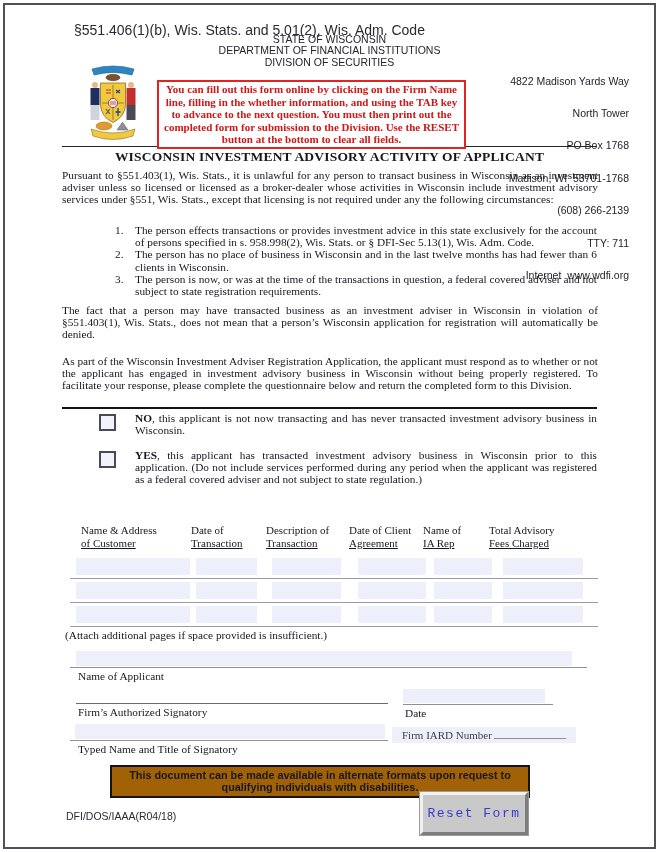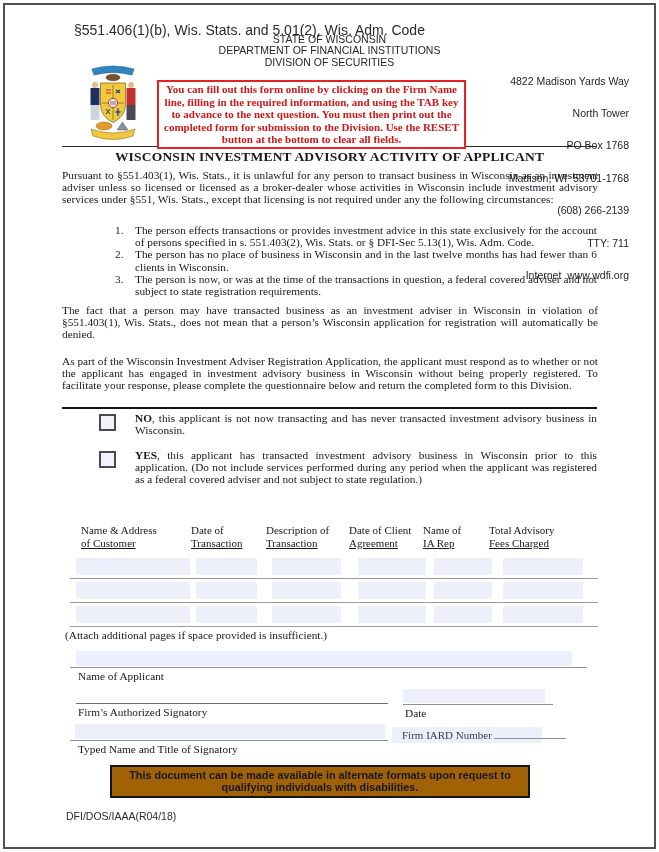--- a/index.html
+++ b/index.html
@@ -72,21 +72,21 @@
   #f-sig-line{left:76px;top:703px;width:312px;border-top:1px solid #6a6a74;}
   #f-sig-label{left:78px;top:706px;}
   #f-date-band{left:403px;top:689px;width:142px;height:14px;}
   #f-date-line{left:403px;top:704px;width:150px;}
   #f-date-label{left:405px;top:707px;}
 
   #f-typed-band{left:75px;top:724px;width:310px;height:15px;}
   #f-typed-line{left:70px;top:740px;width:318px;}
   #f-typed-label{left:78px;top:743px;}
 
-  #f-iard-band{position:absolute;left:392px;top:727px;width:150px;height:16px;
+  #f-iard-band{position:absolute;left:392px;top:727px;width:184px;height:16px;
         background:#edeffa;font-size:11px;line-height:16px;color:#3c3c4c;
         padding-left:10px;box-sizing:border-box;cursor:text;white-space:nowrap;}
   .iard-blank{display:inline-block;width:72px;height:11px;border-bottom:1px solid #8f8f9c;
         margin-left:2px;}
 
   .notice{position:absolute;left:110px;top:765px;width:404px;border:2px solid #141414;
         background:#a16207;font-family:"Liberation Sans",sans-serif;font-weight:bold;
         font-size:10.8px;line-height:12.4px;text-align:center;padding:2px 6px;z-index:1;}
   .doc-code{position:absolute;left:66px;top:810px;font-family:"Liberation Sans",sans-serif;
         font-size:10.5px;color:#2a2a32;}
@@ -135,31 +135,31 @@
     <path d="M29 26 l4 3 M33 26 l-4 3" stroke="#1e3f8f" stroke-width="1.2"></path>
     <path d="M19 45 l4 5 M23 45 l-4 5" stroke="#555" stroke-width="1.2"></path>
     <path d="M31 44 v8 M28.5 48 h5" stroke="#1e3f8f" stroke-width="1.3"></path>
     <circle cx="26" cy="39" r="4.6" fill="#e8eaf2" stroke="#8a2a2a" stroke-width="0.8"></circle>
     <path d="M23 38 h6 M23 40 h6" stroke="#b33" stroke-width="0.8"></path>
     <ellipse cx="17" cy="62" rx="8" ry="4" fill="#e09a2d" stroke="#9a6a12" stroke-width="0.5"></ellipse>
     <path d="M30 66 l5.5 -8 l5.5 8 Z" fill="#8a8f98" stroke="#5c616a" stroke-width="0.5"></path>
     <path d="M4 65 Q26 73 48 65 L46 72 Q26 79 6 72 Z" fill="#f0c93f" stroke="#8a6d1f" stroke-width="0.6"></path>
   </svg>
 
-  <div class="redbox">You can fill out this form online by clicking on the Firm Name line, filling in the required information, and using the TAB key to advance to the next question.  You must then print out the completed form for submission to the Division.  Use the RESET button at the bottom to clear all fields.</div>
+  <div class="redbox">You can fill out this form online by clicking on the Firm Name line, filling in the whether information, and using the TAB key to advance to the next question.  You must then print out the completed form for submission to the Division.  Use the RESET button at the bottom to clear all fields.</div>
 
   <div class="hr-title"></div>
   <div class="title">WISCONSIN INVESTMENT ADVISORY ACTIVITY OF APPLICANT</div>
 
   <div class="para" id="intro">Pursuant to §551.403(1), Wis. Stats., it is unlawful for any person to transact business in Wisconsin as an investment adviser unless so licensed or licensed as a broker-dealer whose activities in Wisconsin include investment advisory services under §551, Wis. Stats., except that licensing is not required under any the following circumstances:</div>
 
   <div class="olist">
     <div class="item">
       <span class="num">1.</span>
-      <span>The person effects transactions or provides investment advice in this state exclusively for the account of persons specified in s. 551.403(2), Wis. Stats. or § DFI-Sec 5.13(1), Wis. Adm. Code.</span>
+      <span>The person effects transactions or provides investment advice in this state exclusively for the account of persons specified in s. 958.998(2), Wis. Stats. or § DFI-Sec 5.13(1), Wis. Adm. Code.</span>
     </div>
     <div class="item">
       <span class="num">2.</span>
       <span>The person has no place of business in Wisconsin and in the last twelve months has had fewer than 6 clients in Wisconsin.</span>
     </div>
     <div class="item">
       <span class="num">3.</span>
       <span>The person is now, or was at the time of the transactions in question, a federal covered adviser and not subject to state registration requirements.</span>
     </div>
   </div>
@@ -248,13 +248,14 @@
   <div class="band" id="f-typed-band"></div>
   <div class="uline" id="f-typed-line"></div>
   <div class="flabel" id="f-typed-label">Typed Name and Title of Signatory</div>
 
   <div id="f-iard-band">
     <span>Firm IARD Number</span><span class="iard-blank"></span>
   </div>
 
   <div class="notice">This document can be made available in alternate formats upon request to qualifying individuals with disabilities.</div>
   <div class="doc-code">DFI/DOS/IAAA(R04/18)</div>
+  <div class="reset-btn">Reset Form</div>
 </div>
 
 </body></html>

